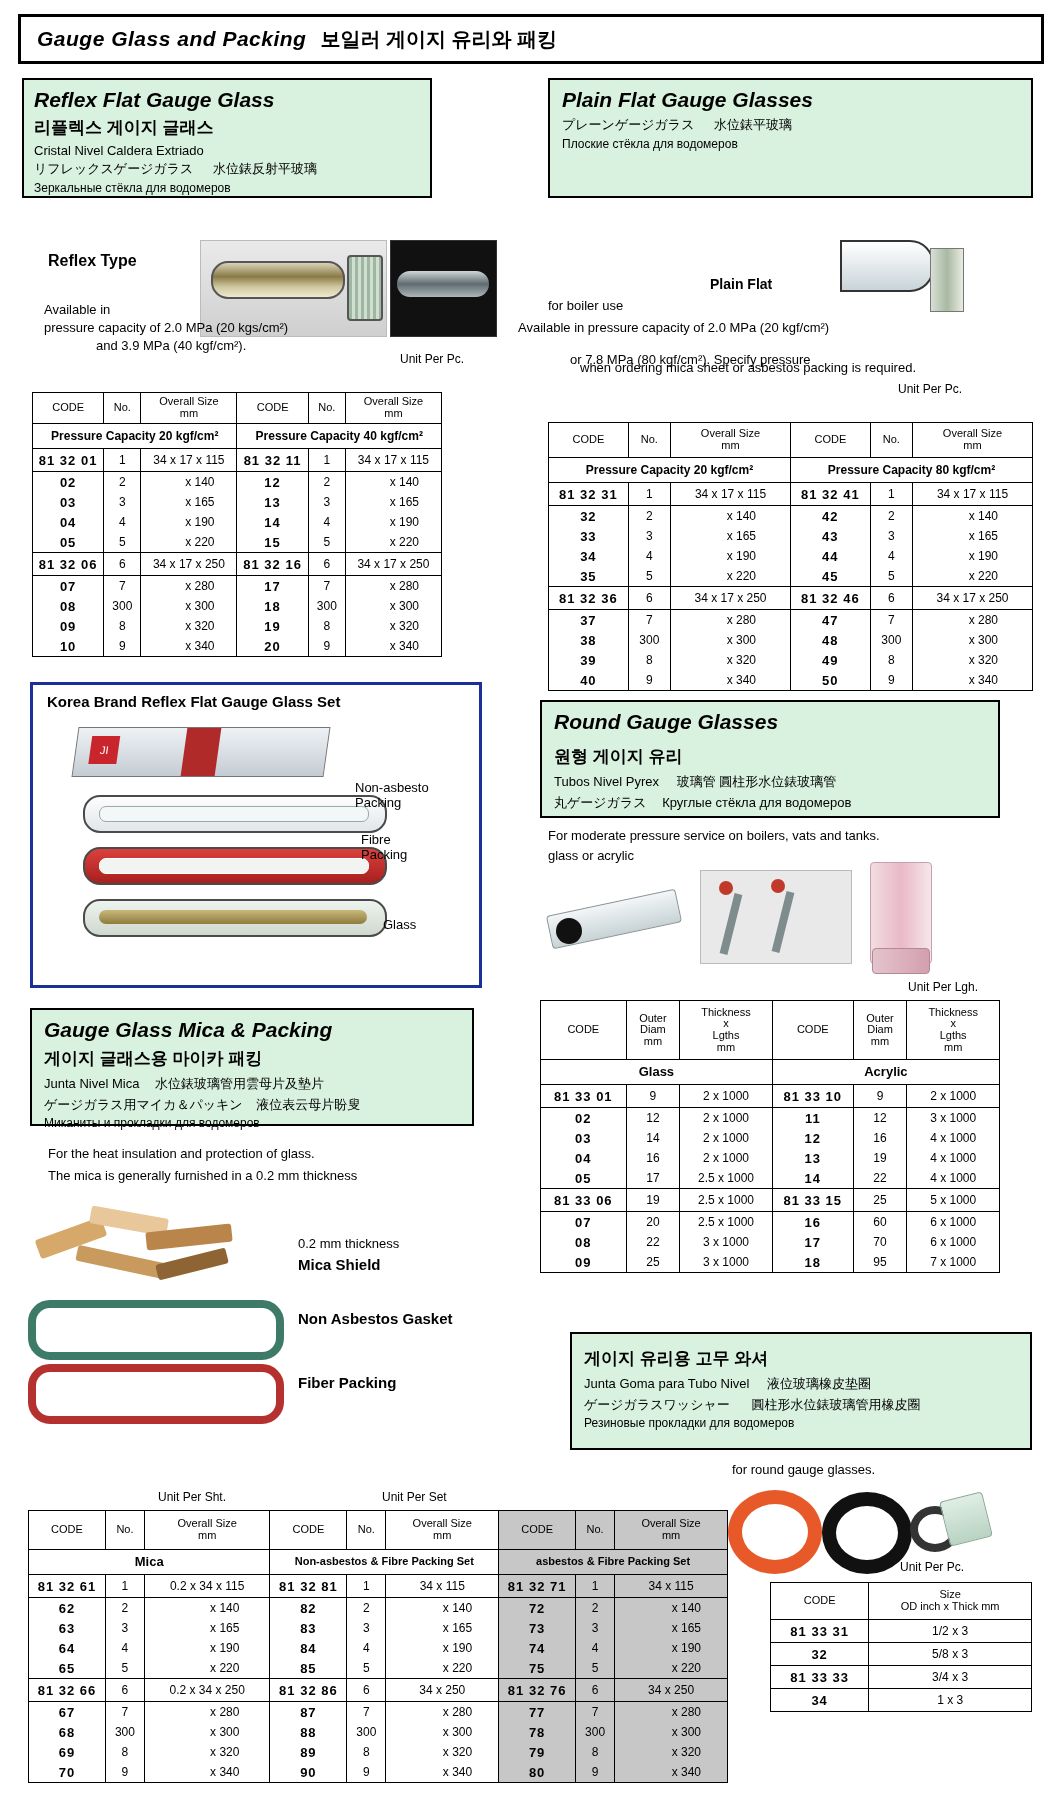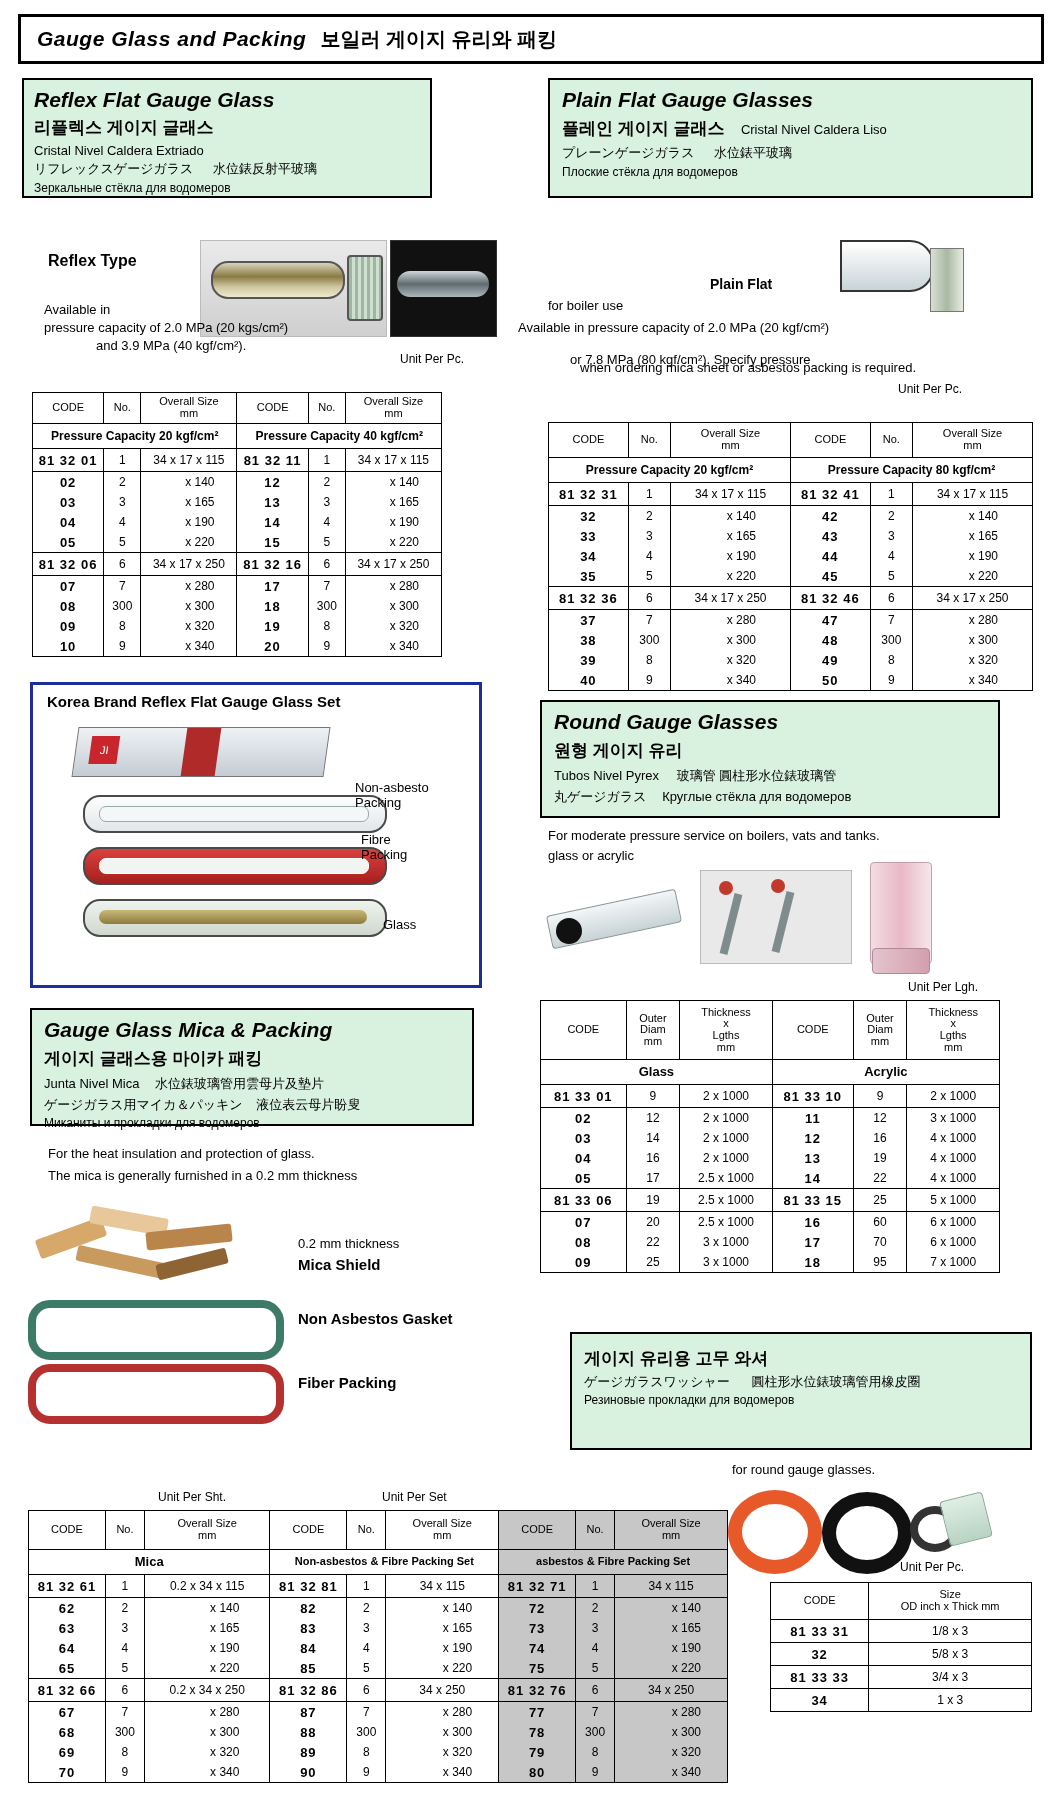--- a/index.html
+++ b/index.html
@@ -165,24 +165,20 @@
       <td class="szr" style="border-top:none;">x 340</td>
       <td class="codecell" style="border-top:none;">20</td>
       <td class="numcell" style="border-top:none;">9</td>
       <td class="szr" style="border-top:none;">x 340</td>
     </tr>
   </tbody>
     </table>
 
   <div class="grnbox" style="position:absolute;left:548px;top:78px;width:485px;height:120px;padding:8px 12px;">
     <div class="title">Plain Flat Gauge Glasses</div>
-    <div style="margin-top:5px;">
-      <span class="ko">플레인 게이지 글래스</span>
-      <span class="sm" style="margin-left:12px;">Cristal Nivel Caldera Liso</span>
-    </div>
     <div class="sm" style="margin-top:4px;">
       <span>プレーンゲージガラス</span>
       <span style="margin-left:16px;">水位錶平玻璃</span>
     </div>
     <div class="sm2" style="margin-top:3px;">Плоские стёкла для водомеров</div>
   </div>
 
   <div style="position:absolute;left:840px;top:240px;width:90px;height:48px;background:linear-gradient(180deg,#fff,#c9d4d8);border:2px solid #333;border-radius:0 24px 24px 0;"></div>
   <div style="position:absolute;left:930px;top:248px;width:32px;height:62px;background:linear-gradient(90deg,#d8dfd4,#a9b9a2,#e7ece2);border:1px solid #777;"></div>
 
@@ -308,21 +304,21 @@
       <div style="position:absolute;left:14px;top:9px;width:268px;height:14px;border-radius:7px;background:linear-gradient(180deg,#c8b87a,#8d7c3c);"></div>
     </div>
 
     <div class="capt" style="position:absolute;left:322px;top:96px;line-height:1.15;">Non-asbesto<br>Packing</div>
     <div class="capt" style="position:absolute;left:328px;top:148px;line-height:1.15;">Fibre<br>Packing</div>
     <div class="capt" style="position:absolute;left:350px;top:232px;">Glass</div>
   </div>
 
   <div class="grnbox" style="position:absolute;left:540px;top:700px;width:460px;height:118px;padding:8px 12px;">
     <div class="title">Round Gauge Glasses</div>
-    <div class="ko" style="margin-top:5px;">원형 게이지 유리</div>
+    <div class="ko" style="margin-top:11px;">원형 게이지 유리</div>
     <div class="sm" style="margin-top:5px;">
       <span>Tubos Nivel Pyrex</span>
       <span style="margin-left:14px;">玻璃管  圓柱形水位錶玻璃管</span>
     </div>
     <div class="sm" style="margin-top:3px;">
       <span>丸ゲージガラス</span>
       <span style="margin-left:12px;">Круглые стёкла для водомеров</span>
     </div>
   </div>
 
@@ -461,20 +457,24 @@
   <div class="capt-b" style="position:absolute;left:298px;top:1256px;font-size:15px;">Mica Shield</div>
 
   <div style="position:absolute;left:28px;top:1300px;width:240px;height:44px;border:8px solid #3d7a68;border-radius:22px;background:#fff;"></div>
   <div class="capt-b" style="position:absolute;left:298px;top:1310px;font-size:15px;">Non Asbestos Gasket</div>
 
   <div style="position:absolute;left:28px;top:1364px;width:240px;height:44px;border:8px solid #b4312f;border-radius:22px;background:#fff;"></div>
   <div class="capt-b" style="position:absolute;left:298px;top:1374px;font-size:15px;">Fiber Packing</div>
 
   <div class="grnbox" style="position:absolute;left:570px;top:1332px;width:462px;height:118px;padding:8px 12px;">
     <div class="ko" style="margin-top:5px;">게이지 유리용 고무 와셔</div>
+    <div class="sm" style="margin-top:5px;">
+      <span>Junta Goma para Tubo Nivel</span>
+      <span style="margin-left:14px;">液位玻璃橡皮垫圈</span>
+    </div>
     <div class="sm" style="margin-top:3px;">
       <span>ゲージガラスワッシャー</span>
       <span style="margin-left:18px;">圓柱形水位錶玻璃管用橡皮圈</span>
     </div>
     <div class="sm2" style="margin-top:2px;">Резиновые прокладки для водомеров</div>
   </div>
 
   <div class="capt" style="position:absolute;left:732px;top:1462px;">for round gauge glasses.</div>
 
   <div style="position:absolute;left:728px;top:1490px;width:66px;height:56px;border:14px solid #e8592a;border-radius:50%;"></div>
@@ -485,21 +485,21 @@
   <div class="u" style="position:absolute;left:900px;top:1560px;">Unit Per Pc.</div>
 
   <table class="grid" style="position:absolute;left:770px;top:1582px;width:262px;">
     <tbody>
         <tr>
       <td class="hdrcell" style="width:96px;height:36px;">CODE</td>
       <td class="hdrcell" style="width:166px;">Size<br>OD inch x Thick mm</td>
     </tr>
     <tr>
       <td class="codecell" style="height:22px;">81 33 31</td>
-      <td class="sizecell">1/8 x 3</td>
+      <td class="sizecell">1/2 x 3</td>
     </tr>
     <tr>
       <td class="codecell" style="height:22px;border-top:none;">32</td>
       <td class="sizecell" style="border-top:none;">5/8 x 3</td>
     </tr>
     <tr>
       <td class="codecell" style="height:22px;">81 33 33</td>
       <td class="sizecell">3/4 x 3</td>
     </tr>
     <tr>

